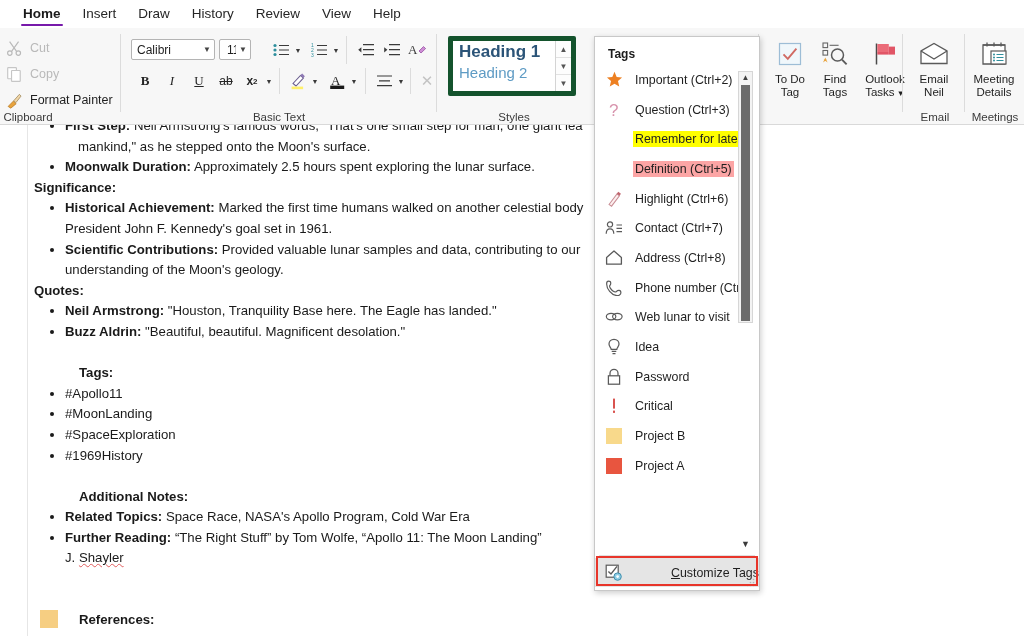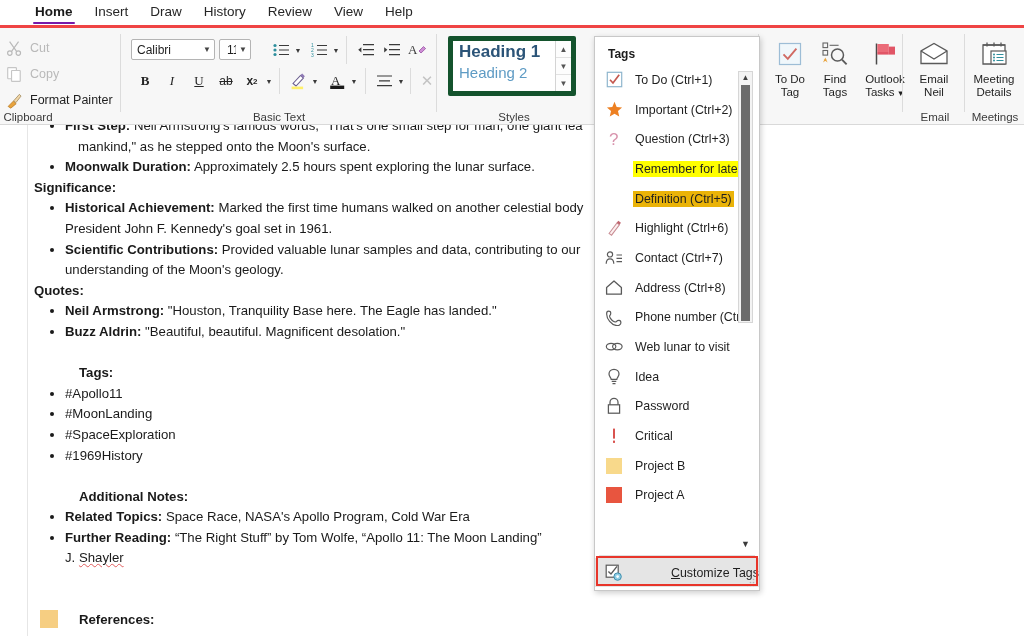--- a/index.html
+++ b/index.html
@@ -11,23 +11,23 @@
     background: #ffffff;
     font-family: "Liberation Sans", sans-serif;
     -webkit-font-smoothing: antialiased;
   }
   #app { position: relative; width: 1024px; height: 636px; background:#fff; }
 
   
   .tabstrip {
     position: absolute; top: 0; left: 0; width: 1024px; height: 32px;
     background: #ffffff;
-    border-bottom: 7px solid #ef4444;
+    border-bottom: 3px solid #ef4444;
     display: flex; align-items: center;
-    padding-left: 24px;
+    padding-left: 12px;
   }
   .tab {
     position: relative;
     font-size: 13.5px; color: #262626;
     padding: 4px 11px 6px 11px;
     cursor: default; white-space: nowrap;
   }
   .tab.active { color: #1a1a1a; font-weight: 600; }
   .tab.active::after {
     content: ""; position: absolute;
@@ -166,21 +166,21 @@
   }
   .tag-ico {
     width: 26px; min-width:26px; display: flex;
     align-items: center; justify-content: center;
   }
   .tag-lab {
     font-size: 12.4px; color: #1f1f1f; white-space: nowrap;
     margin-left: 6px; padding: 1px 2px;
   }
   .tag-lab.hl-yellow { background: #ffff00; }
-  .tag-lab.hl-green  { background: #eab308; }
+  .tag-lab.hl-green  { background: #fca5a5; }
 
   .tag-scroll {
     position: absolute; right: 6px; top: 34px;
     width: 15px; height: 252px;
     background: #f3f3f3; border: 1px solid #d6d6d6;
     display: flex; flex-direction: column; align-items: center;
   }
   .tsa { font-size: 8px; color: #3f3f3f; line-height: 11px; height: 12px; }
   .tthumb {
     width: 9px; flex: 1; margin: 1px 0; background: #6b6b6b;
@@ -561,29 +561,20 @@
     </div>
 
     <div class="tan-square"></div>
   </div>
 
   <div class="tagmenu">
     <div class="tag-title">Tags</div>
 
     <div class="tag-list">
 
-      <div class="tag-row">
-        <span class="tag-ico">
-          <svg width="17" height="17" viewBox="0 0 17 17">
-            <rect x="1.3" y="1.3" width="14.4" height="14.4" fill="#fff" stroke="#8fb6ce" stroke-width="1.2"></rect>
-            <path d="M4 8.7 L7 12 L13.2 3.7" fill="none" stroke="#c4584f" stroke-width="1.7"></path>
-          </svg>
-        </span>
-        <span class="tag-lab">To Do (Ctrl+1)</span>
-      </div>
 
       <div class="tag-row">
         <span class="tag-ico">
           <svg width="17" height="17" viewBox="0 0 18 18">
             <path d="M9 0.9 L11.3 6.3 L17 6.8 L12.7 10.7 L14 16.5 L9 13.4 L4 16.5 L5.3 10.7 L1 6.8 L6.7 6.3 Z" fill="#ed8022"></path>
           </svg>
         </span>
         <span class="tag-lab">Important (Ctrl+2)</span>
       </div>
 

